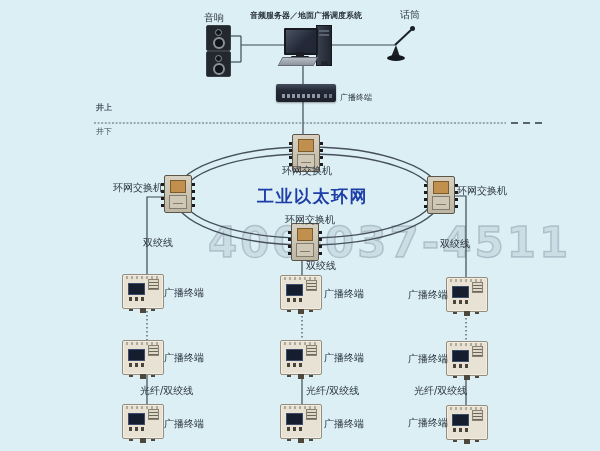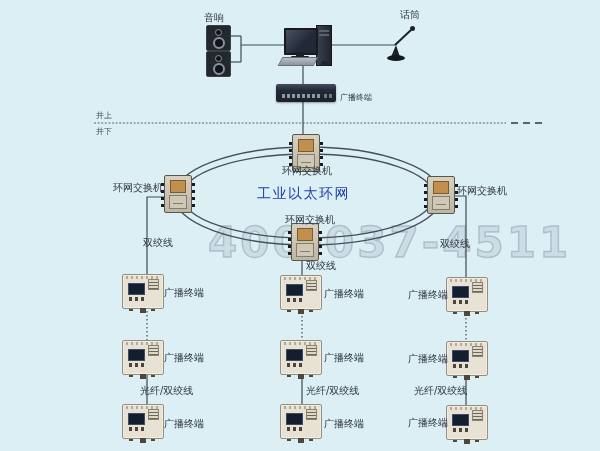--- a/index.html
+++ b/index.html
@@ -3,21 +3,21 @@
 <meta charset="utf-8">
 <style>
   html,body{margin:0;padding:0;}
   .canvas{
     position:relative;width:600px;height:451px;background:#dceff5;
     font-family:"DejaVu Sans","Liberation Sans",sans-serif;overflow:hidden;
   }
   .lbl{position:absolute;font-size:10px;color:#2c3540;white-space:nowrap;z-index:3;}
   .lbl-sm{font-size:8px;}
   .ring-title{
-    position:absolute;left:257px;top:185px;font-size:14px;font-weight:normal;
+    position:absolute;left:257px;top:185px;font-size:17px;font-weight:bold;
     color:#1d3da8;letter-spacing:1.5px;z-index:3;white-space:nowrap;
   }
   .wm{
     position:absolute;z-index:0;font-weight:bold;white-space:nowrap;
     color:rgba(122,136,150,0.16);
     -webkit-text-stroke:1.5px rgba(118,132,146,0.38);
   }
   .wm-name{left:212px;top:174px;font-size:56px;letter-spacing:16px;}
   .wm-phone{left:208px;top:218px;font-size:42px;letter-spacing:3px;}
   svg.wires{position:absolute;left:0;top:0;z-index:1;}
@@ -107,36 +107,37 @@
 
     <g>
       <line x1="395" y1="45" x2="411" y2="30" stroke="#1c2128" stroke-width="2"></line>
       <circle cx="412.5" cy="28.5" r="2.5" fill="#1c2128"></circle>
       <path d="M391,57 L396,45 L400,57 Z" fill="#1c2128"></path>
       <ellipse cx="396" cy="58" rx="9" ry="3" fill="#141920"></ellipse>
     </g>
   </svg>
 
   <div class="lbl" style="left:204px;top:11px;">音响</div>
+  <div class="lbl lbl-sm" style="left:250px;top:10px;font-weight:bold;">音频服务器／地面广播调度系统</div>
   <div class="lbl" style="left:400px;top:8px;">话筒</div>
 
   <div class="dev speaker" style="left:206px;top:25px;"></div>
   <div class="dev speaker" style="left:206px;top:51px;"></div>
 
   <div class="dev pc-tower" style="left:316px;top:25px;"></div>
   <div class="dev pc-monitor" style="left:284px;top:28px;"></div>
   <div class="dev pc-stand" style="left:296px;top:52px;"></div>
   <div class="dev pc-standbase" style="left:291px;top:56px;"></div>
   <div class="dev pc-keyboard" style="left:280px;top:57px;"></div>
   <div class="dev pc-mouse" style="left:321px;top:61px;"></div>
 
   <div class="dev gswitch" style="left:276px;top:84px;"></div>
   <div class="lbl lbl-sm" style="left:340px;top:92px;">广播终端</div>
 
-  <div class="lbl lbl-sm" style="left:96px;top:110px;color:#44505c;">井上</div>
+  <div class="lbl lbl-sm" style="left:96px;top:102px;color:#44505c;font-weight:bold;">井上</div>
   <div class="lbl lbl-sm" style="left:96px;top:126px;color:#44505c;">井下</div>
 
   <div class="ring-title">工业以太环网</div>
 
   <div class="dev rswitch" style="left:292px;top:134px;">
     <div class="rs-tag"></div>
     <div class="rs-body"></div>
   </div>
   <div class="lbl" style="left:282px;top:164px;">环网交换机</div>
 

